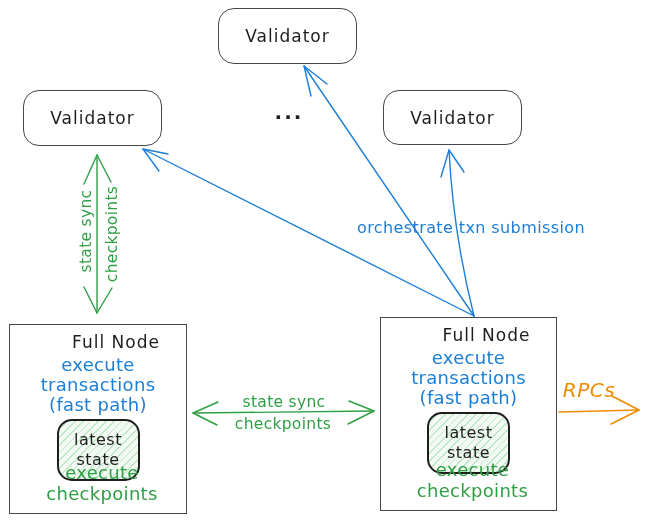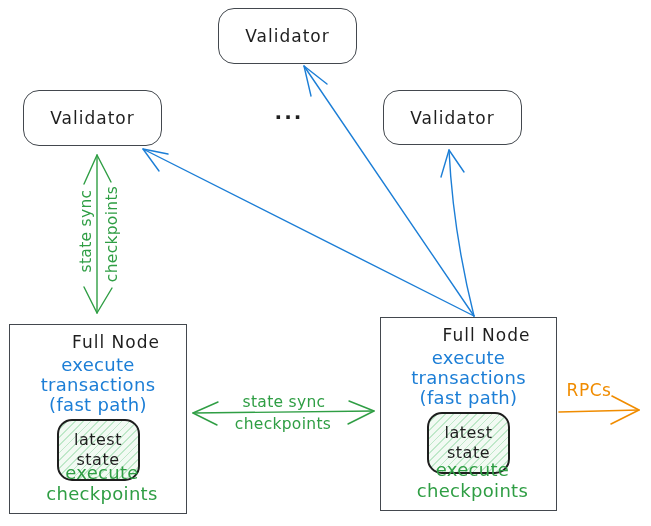--- a/index.html
+++ b/index.html
@@ -28,21 +28,21 @@
   .state-box{
     width:79px;height:58px;margin-top:4px;border:2px solid var(--text);border-radius:15px;
     background:repeating-linear-gradient(135deg, var(--state_hatch) 0 1.2px, var(--state_fill) 1.2px 5.5px);
     display:flex;flex-direction:column;align-items:center;justify-content:center;
     font-size:16px;line-height:20px;letter-spacing:.5px;
   }
   .fn-green{font-size:18px;color:var(--green);position:absolute;bottom:9px;left:8px;right:0;letter-spacing:.3px;}
   .lbl{position:absolute;white-space:nowrap;transform:translate(-50%,-50%);z-index:10;}
   .lbl-green{color:var(--green);font-size:15.5px;letter-spacing:.3px;}
   .lbl-blue{color:var(--blue);font-size:16px;letter-spacing:.4px;}
-  .lbl-orange{color:var(--orange);font-size:17px;letter-spacing:.5px;}
+  .lbl-orange{color:var(--orange);font-size:20px;letter-spacing:.5px;font-style:italic;}
   .rot{transform:translate(-50%,-50%) rotate(-90deg);}
   .ellipsis{font-size:20px;font-weight:bold;letter-spacing:2px;color:var(--text);}
   svg.wires{position:absolute;left:0;top:0;z-index:5;pointer-events:none;}
   svg.wires path{fill:none;stroke-linecap:round;stroke-linejoin:round;}
   .wire-blue{stroke:var(--blue);stroke-width:1.4px;}
   .wire-green{stroke:var(--green);stroke-width:1.4px;}
   .wire-orange{stroke:var(--orange);stroke-width:1.6px;}
 </style>
 </head>
 <body>
@@ -118,16 +118,17 @@
     </div>
     <div class="fn-green">execute checkpoints</div>
   </div>
 
   <div class="lbl lbl-green rot" style="left:86px;top:231px;">state sync</div>
   <div class="lbl lbl-green rot" style="left:112px;top:234px;">checkpoints</div>
 
   <div class="lbl lbl-green" style="left:284px;top:402px;">state sync</div>
   <div class="lbl lbl-green" style="left:283px;top:424px;">checkpoints</div>
 
+  <div class="lbl lbl-blue" style="left:471px;top:227px;">orchestrate txn submission</div>
 
   <div class="lbl lbl-orange" style="left:589px;top:390px;">RPCs</div>
 
 </div>
 
 </body></html>

